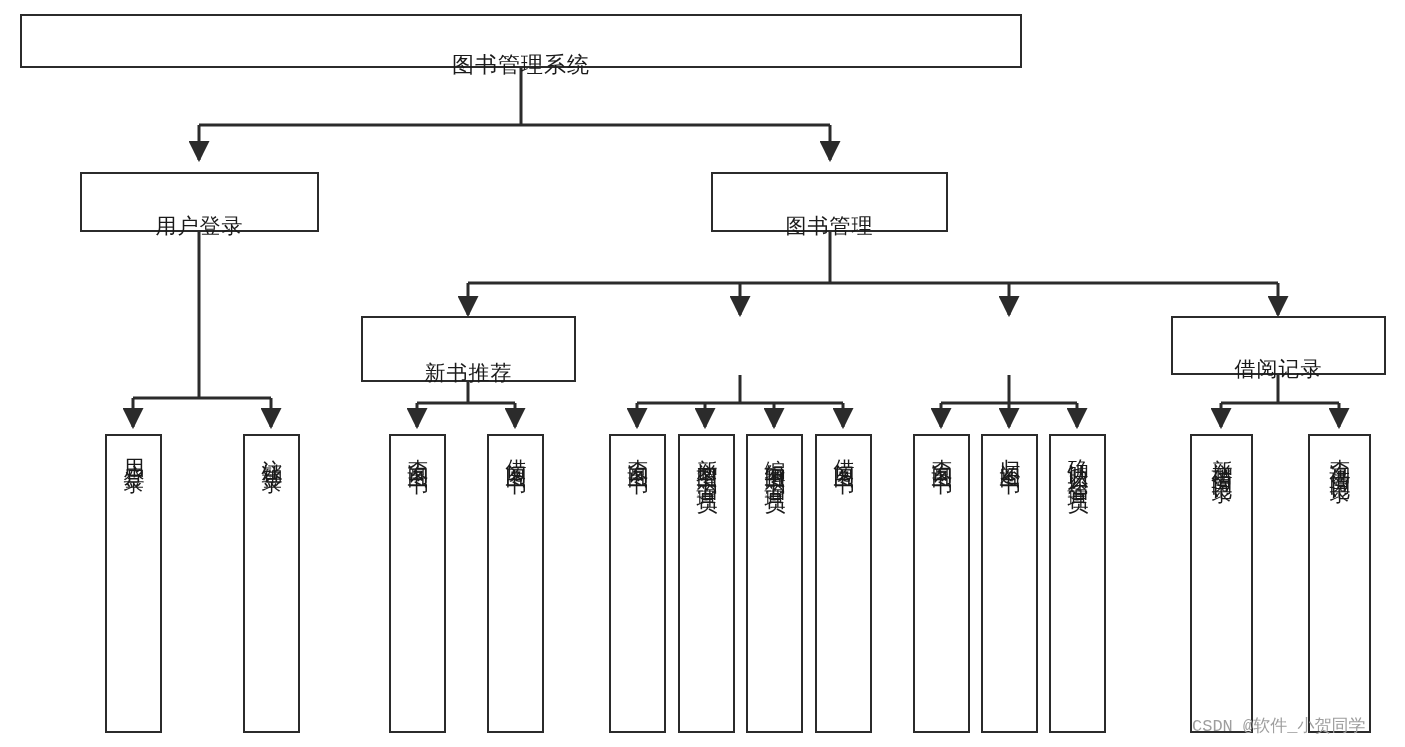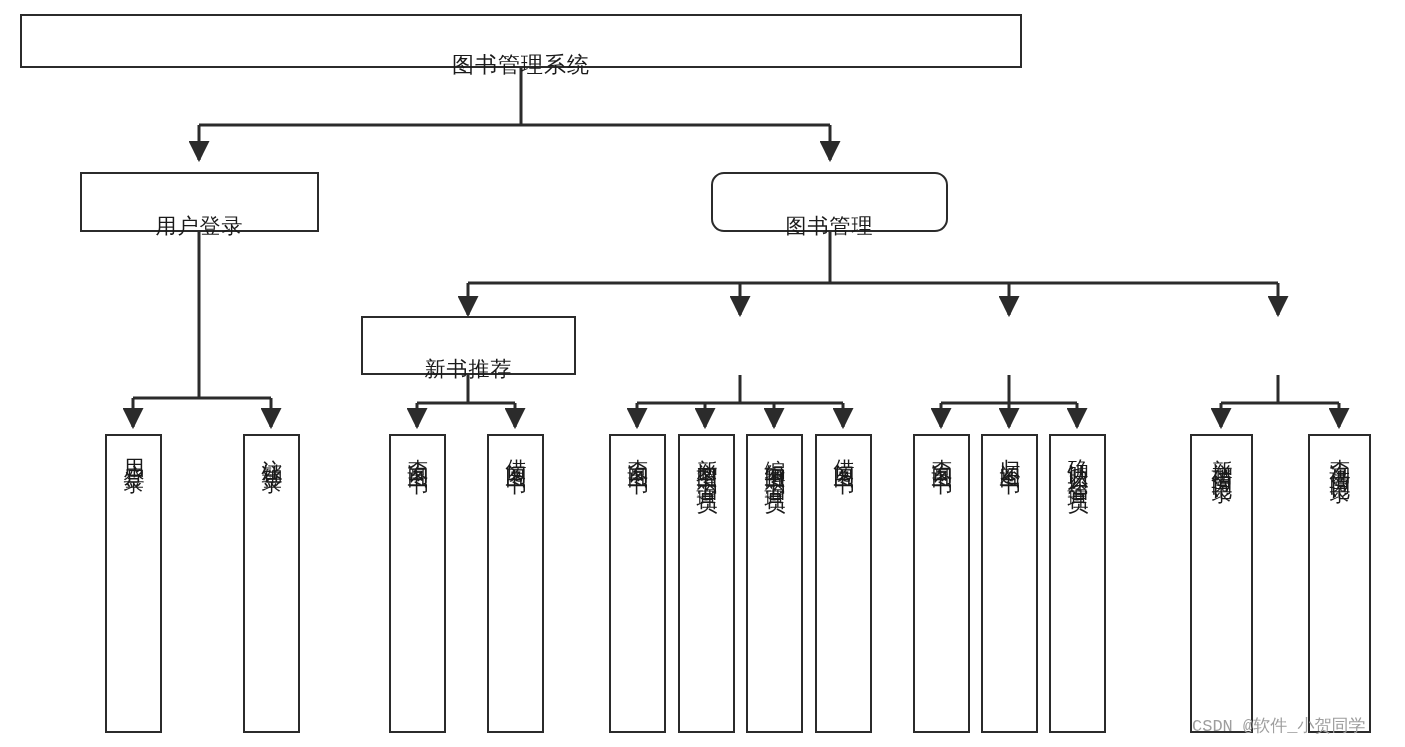--- a/index.html
+++ b/index.html
@@ -132,26 +132,29 @@
     </g>
   </svg>
 
   <div class="node h root" style="left:20px; top:14px; width:1002px; height:54px;">
     <span class="label">图书管理系统</span>
   </div>
 
   <div class="node h" style="left:80px; top:172px; width:239px; height:60px;">
     <span class="label">用户登录</span>
   </div>
-  <div class="node h" style="left:711px; top:172px; width:237px; height:60px;border-radius:13px;">
+  <div class="node h" style="left:711px; top:172px; width:237px; height:60px;">
     <span class="label">图书管理</span>
   </div>
 
-  <div class="node h" style="left:361px; top:316px; width:215px; height:59px;">
+  <div class="node h" style="left:361px; top:316px; width:215px; height:66px;">
     <span class="label">新书推荐</span>
+  </div>
+  <div class="node h" style="left:1171px; top:316px; width:215px; height:59px;">
+    <span class="label">借阅记录</span>
   </div>
 
   <div class="node v" style="left:105px; top:434px; width:57px; height:299px;">
     <span class="label">用户登录</span>
   </div>
   <div class="node v" style="left:243px; top:434px; width:57px; height:299px;">
     <span class="label">注销登录</span>
   </div>
 
   <div class="node v" style="left:389px; top:434px; width:57px; height:299px;">

